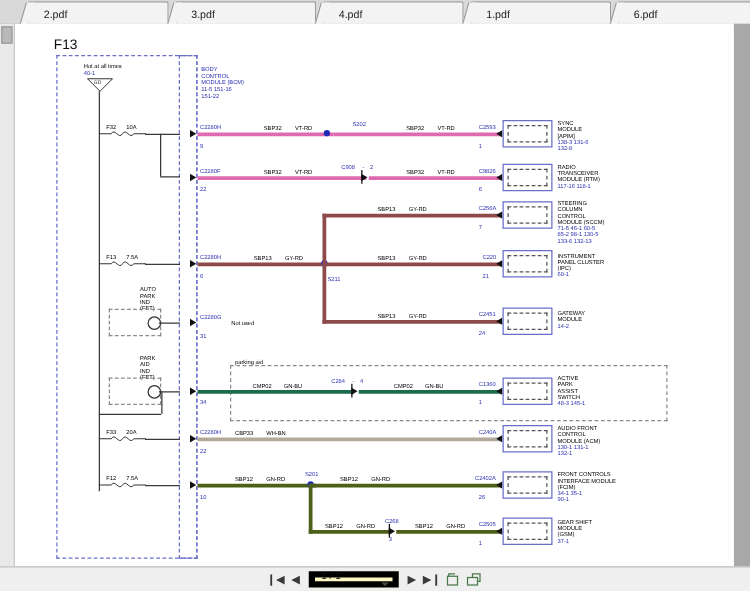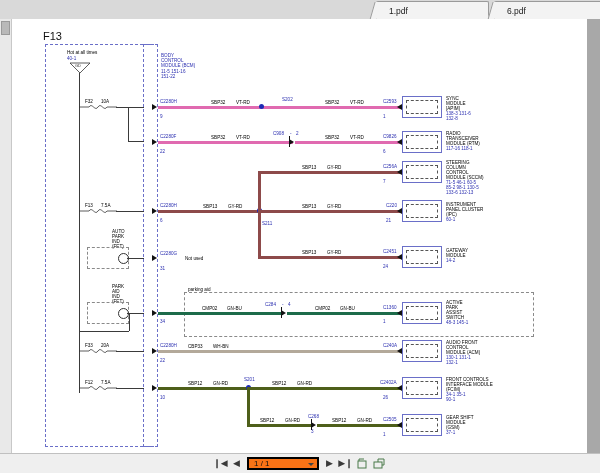--- a/index.html
+++ b/index.html
@@ -30,21 +30,21 @@
 
   .page{position:absolute;left:12px;top:19px;width:575px;height:435px;background:#ffffff;overflow:hidden;}
 
   
   .toolbar{position:absolute;left:0;bottom:0;width:600px;height:19px;
     background:#efefef;border-top:1px solid #c0c0c0;}
   .tb-center{position:absolute;left:50%;top:0;transform:translateX(-50%);
     height:19px;display:flex;align-items:center;gap:5px;}
   .tbtn{width:11px;height:13px;display:flex;align-items:center;justify-content:center;
     color:#3a3a3a;font-size:9px;line-height:1;cursor:default;}
-  .pagebox{width:72px;height:13px;background:#f97316;border:2px solid #000000;
+  .pagebox{width:72px;height:13px;background:#fef9c3;border:5px solid #000000;
     box-sizing:border-box;display:flex;align-items:flex-end;position:relative;}
   .pagebox .pv{font-size:8px;padding-left:5px;color:#111;}
   .pagebox .caret{position:absolute;right:3px;top:4px;width:0;height:0;
     border-left:3px solid transparent;border-right:3px solid transparent;border-top:3px solid #444;}
   .ticon{width:12px;height:12px;position:relative;}
 
   
   .sch{position:absolute;left:0;top:0;width:575px;height:435px;}
   .t{position:absolute;white-space:nowrap;font-family:"Liberation Sans",sans-serif;}
   .blu{color:#2b2fb0;}
@@ -76,20 +76,29 @@
   .arrowR{position:absolute;width:0;height:0;border-top:3.5px solid transparent;
     border-bottom:3.5px solid transparent;border-left:5px solid #111;}
   .circ{position:absolute;width:9px;height:9px;border:1px solid #333;border-radius:50%;background:#fff;}
 </style>
 </head>
 <body>
 
 <div class="app">
 
   <div class="tabbar">
+    <div class="tab" style="left:22px;width:113px;">
+      <span>2.pdf</span>
+    </div>
+    <div class="tab" style="left:140px;width:113px;">
+      <span>3.pdf</span>
+    </div>
+    <div class="tab" style="left:258px;width:113px;">
+      <span>4.pdf</span>
+    </div>
     <div class="tab" style="left:376px;width:113px;">
       <span>1.pdf</span>
     </div>
     <div class="tab" style="left:494px;width:113px;">
       <span>6.pdf</span>
     </div>
 
   </div>
 
   <div class="lgutter">

